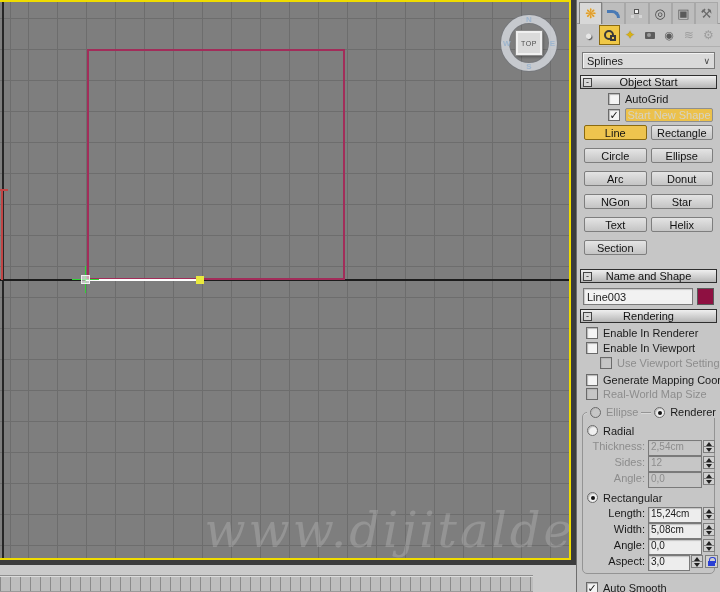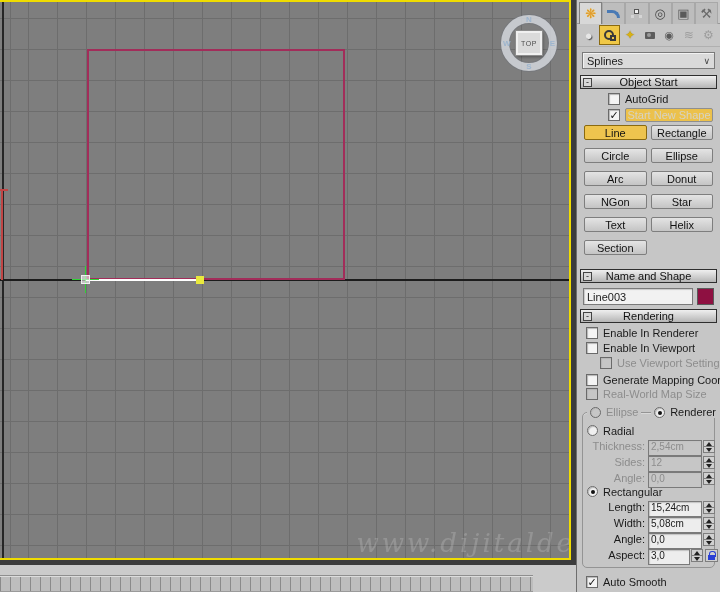--- a/index.html
+++ b/index.html
@@ -37,21 +37,21 @@
   .cl-n { left:50%; top:0px; transform:translateX(-50%); }
   .cl-s { left:50%; bottom:0px; transform:translateX(-50%); }
   .cl-w { left:2px; top:50%; transform:translateY(-50%); }
   .cl-e { right:2px; top:50%; transform:translateY(-50%); }
   .compass-face { position:absolute; left:50%; top:50%; transform:translate(-50%,-50%);
     width:26px; height:24px; background:#dadada; border:2px solid #f0f0f0; outline:1px solid #8c8c8c;
     display:flex; align-items:center; justify-content:center; box-shadow:1px 2px 3px rgba(0,0,0,0.35); }
   .compass-face span { font-size:7px; color:#4c4c4c; letter-spacing:0.5px; }
 
   .watermark { position:absolute; right:-6px; bottom:0px; font-family:"DejaVu Serif", serif;
-    font-style:italic; font-size:26px; color:rgba(240,240,240,0.20); letter-spacing:3px; white-space:nowrap; }
+    font-style:italic; font-size:48px; color:rgba(240,240,240,0.20); letter-spacing:3px; white-space:nowrap; }
 
   
   .bottom-strip { position:absolute; left:0; top:565px; width:576px; height:27px; background:#cbcbcb; }
   .trackbar { position:absolute; left:0; top:10px; width:533px; height:17px; background:#bdbdbd;
     border-top:1px solid #8f8f8f; border-bottom:1px solid #9a9a9a;
     background-image:repeating-linear-gradient(to right, #8a8a8a 0 1px, rgba(0,0,0,0) 1px 10px);
     box-shadow:inset 0 1px 0 #dcdcdc; }
 
   
   .panel { position:absolute; left:576px; top:0; width:144px; height:592px; background:#c6c6c6;
@@ -363,21 +363,21 @@
       </div>
       <div class="srow">
         <span class="slabel dis-text">Angle:</span>
         <span class="sfield dis">0,0</span>
         <span class="spinner">
             <i class="up"></i>
             <i class="dn"></i>
           </span>
       </div>
 
-      <div class="check-row" style="margin:0 0 0 2px;">
+      <div class="check-row" style="margin:6px 0 0 2px;">
         <span class="radio sel"></span>
         <span class="check-label">Rectangular</span>
       </div>
 
       <div class="srow">
         <span class="slabel">Length:</span>
         <span class="sfield">15,24cm</span>
         <span class="spinner">
             <i class="up"></i>
             <i class="dn"></i>

